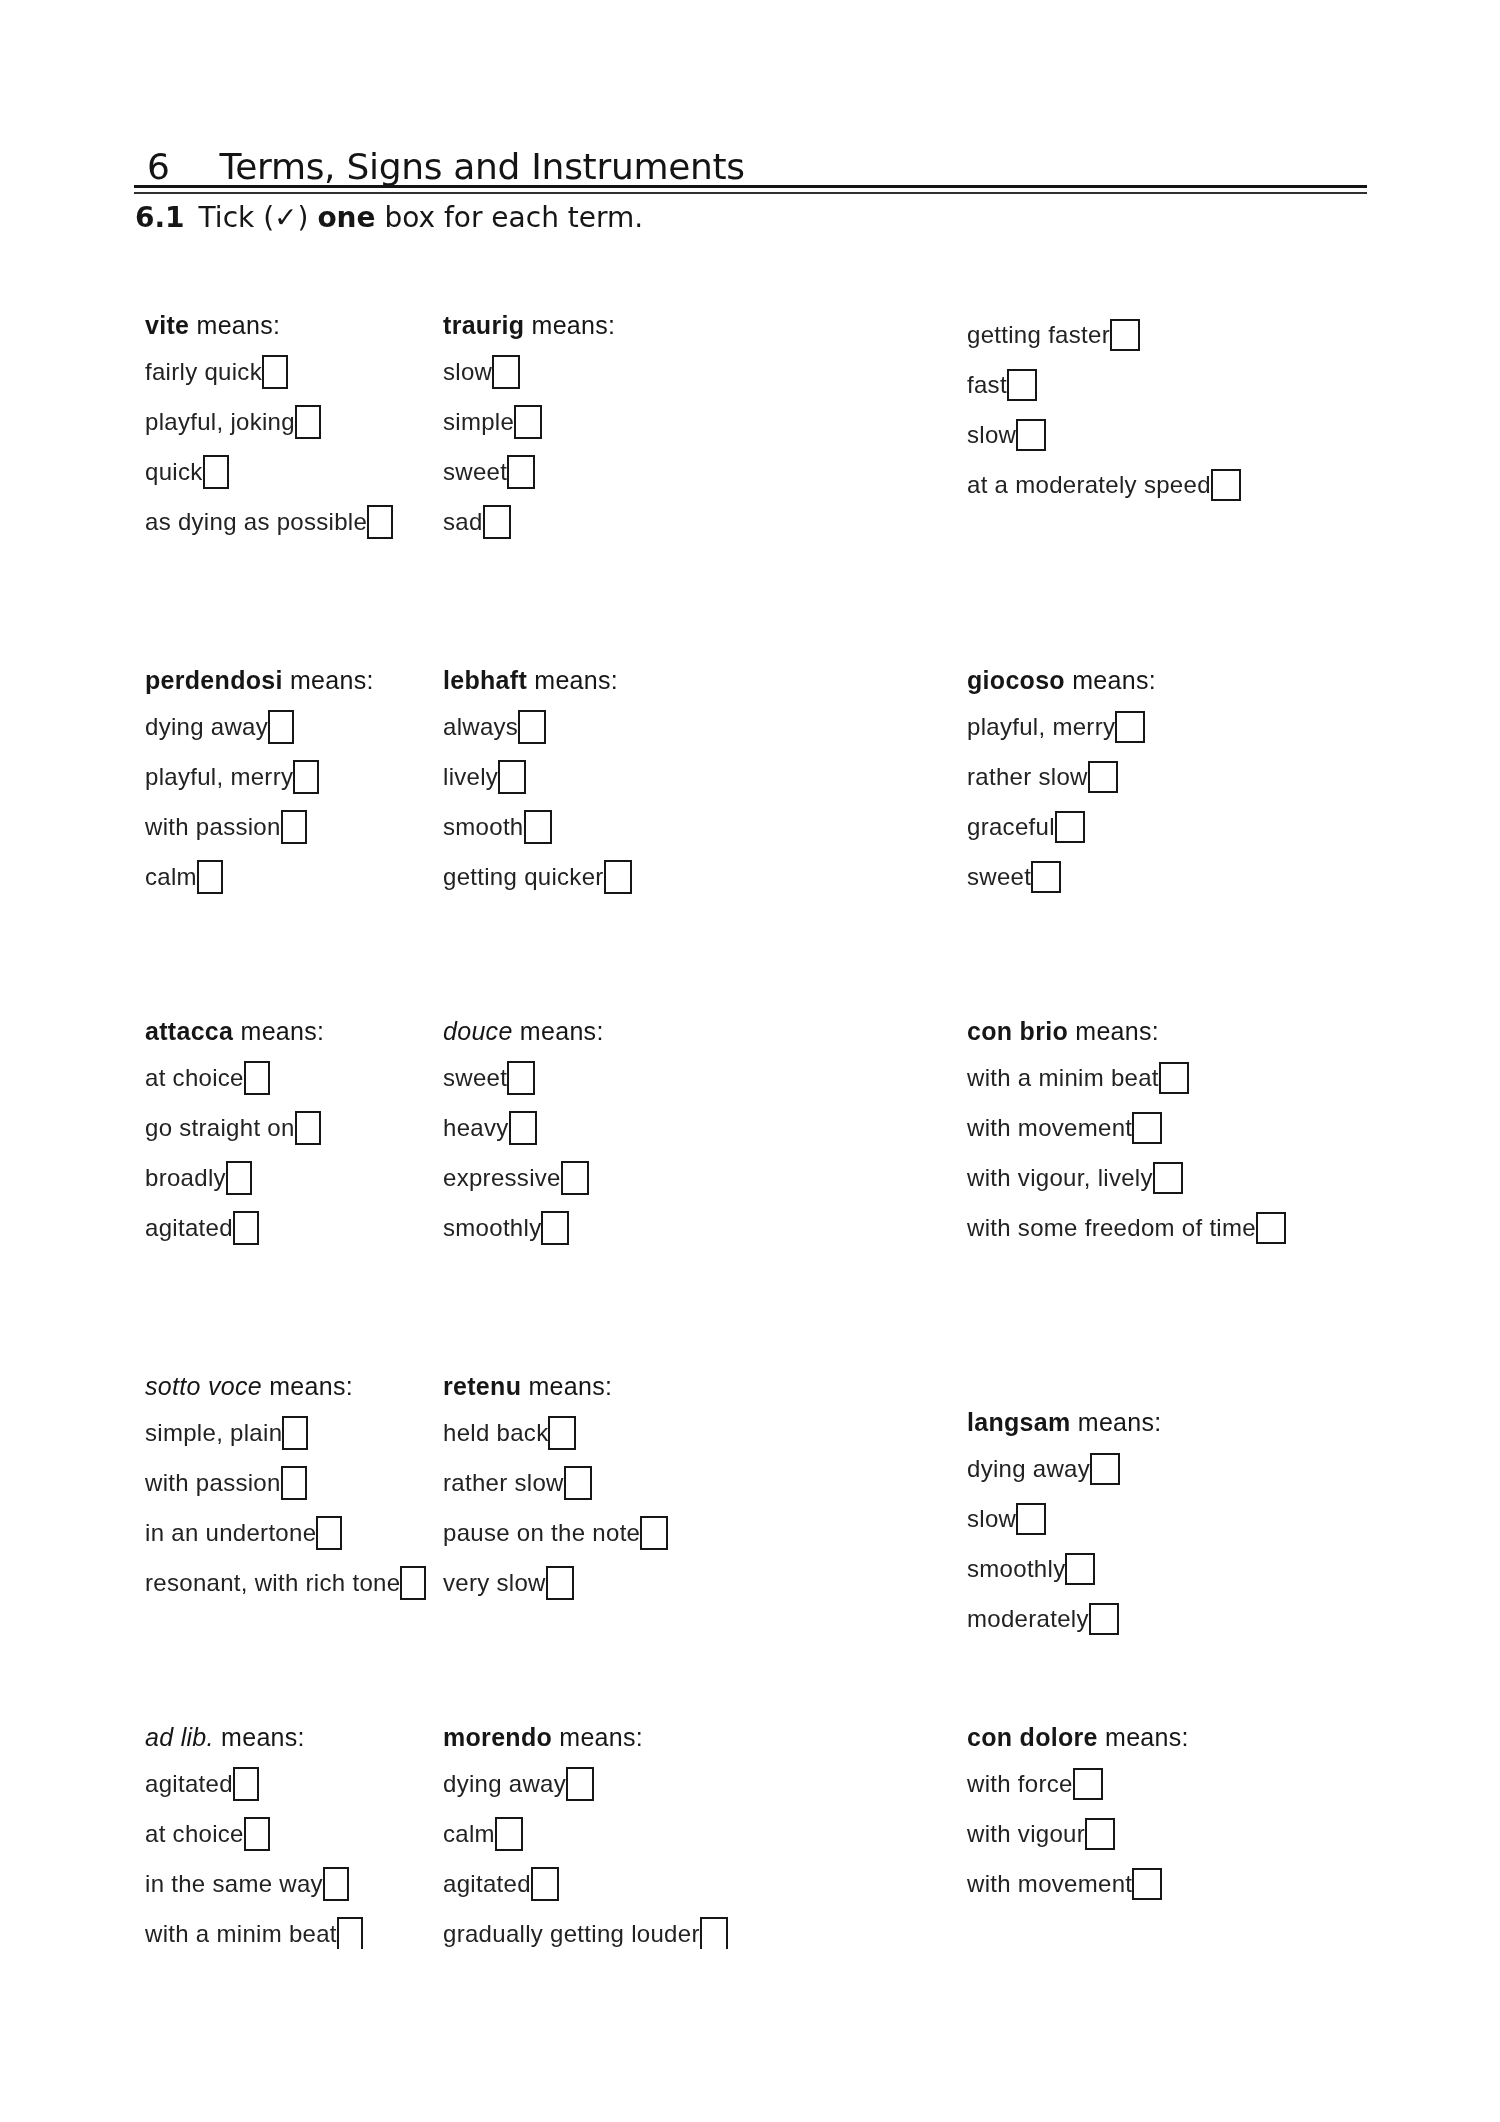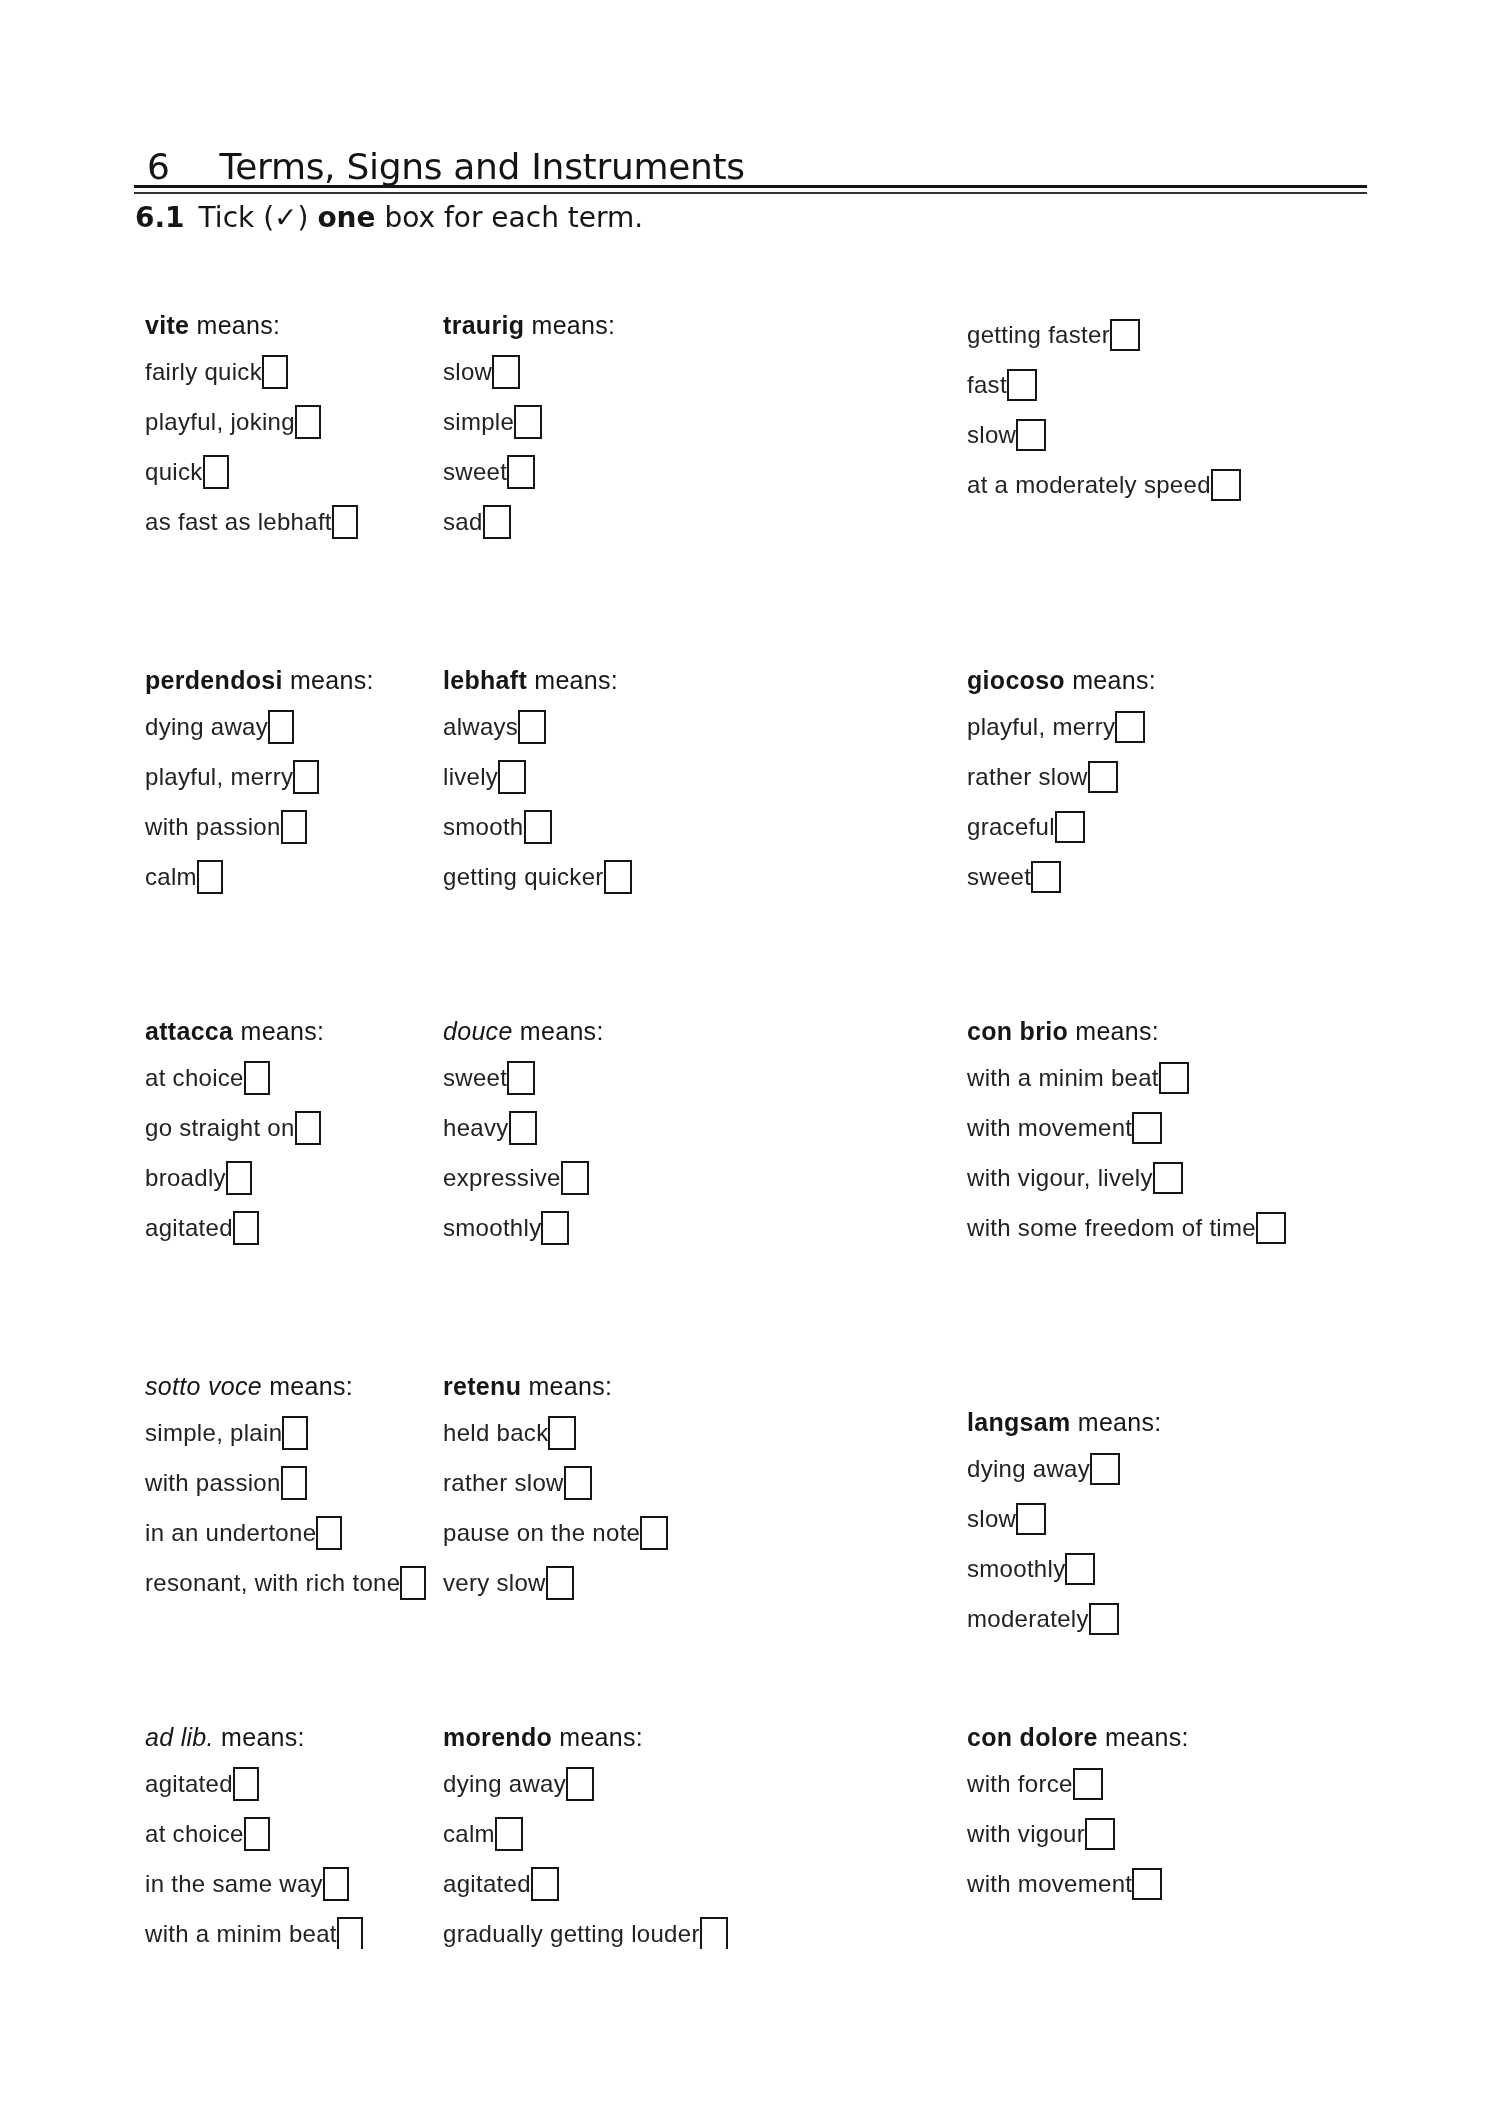--- a/index.html
+++ b/index.html
@@ -54,21 +54,21 @@
       </div>
     <div class="opt">
         <span class="opt-label">playful, joking</span>
         <span class="box"></span>
       </div>
     <div class="opt">
         <span class="opt-label">quick</span>
         <span class="box"></span>
       </div>
     <div class="opt">
-        <span class="opt-label">as fast as lebhaft</span>
+        <span class="opt-label">as dying as possible</span>
         <span class="box"></span>
       </div>
   </section>
 
   <section class="block c2" style="top:310px">
     <div class="term-line"><span class="term b">traurig</span><span> means:</span></div>
     <div class="opt">
         <span class="opt-label">slow</span>
         <span class="box"></span>
       </div>

